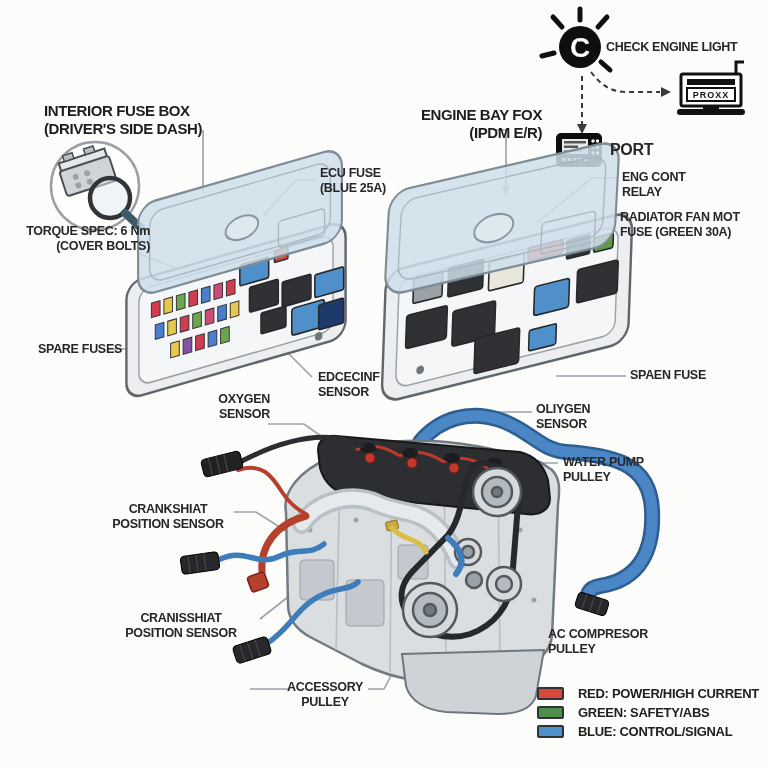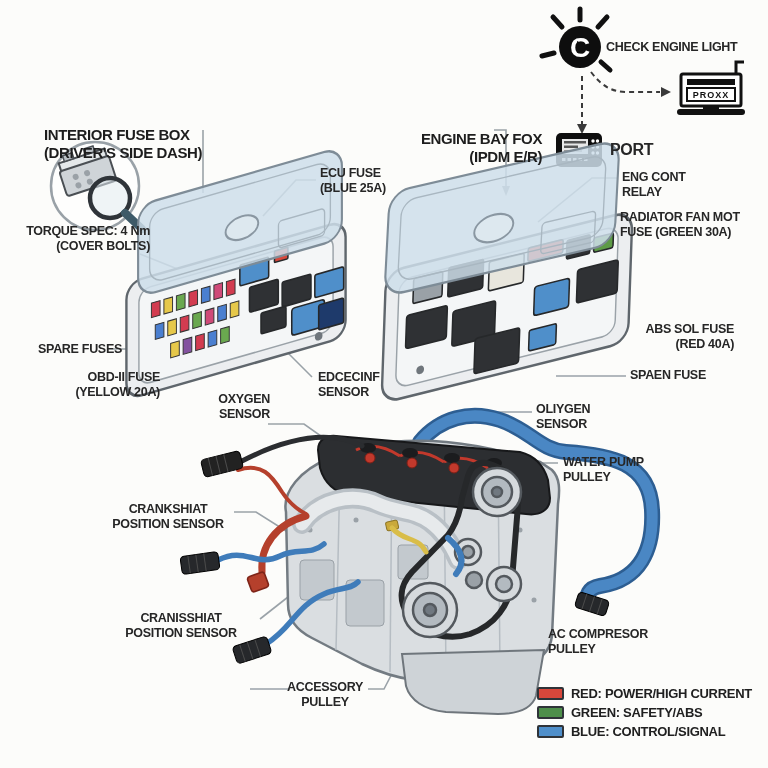--- a/index.html
+++ b/index.html
@@ -1,25 +1,25 @@
 <!DOCTYPE html>
 <html><head>
 <meta charset="utf-8">
 <style>
   html,body{margin:0;padding:0;background:#fff;}
   .stage{position:relative;width:768px;height:768px;background:#fcfcfa;overflow:hidden;
          font-family:"Liberation Sans",sans-serif;}
   .stage svg{position:absolute;left:0;top:0;}
   .lbl{position:absolute;font-weight:700;font-size:12.5px;line-height:1.2;color:#262626;
        letter-spacing:-0.3px;white-space:pre-line;}
-  .ttl{font-size:15px;letter-spacing:-0.4px;color:#1d1d1d;margin-top:24px;}
+  .ttl{font-size:15px;letter-spacing:-0.4px;color:#1d1d1d;}
   .ctr{text-align:right;}
   .rgt{text-align:center;}
   .legend{position:absolute;display:flex;flex-direction:column;gap:4px;}
-  .lrow{display:flex;align-items:center;gap:7px;}
+  .lrow{display:flex;align-items:center;gap:14px;}
   .sw{display:inline-block;width:27px;height:13px;border:2px solid #2f3338;border-radius:2px;box-sizing:border-box;}
   .ltxt{font-weight:700;font-size:13px;color:#202020;letter-spacing:-0.3px;}
 </style>
 </head>
 <body>
 
 <div class="stage">
 
 <svg width="768" height="768" viewBox="0 0 768 768">
 
@@ -304,34 +304,30 @@
 <div class="lbl ttl" style="left:44px;top:102px">INTERIOR FUSE BOX
 (DRIVER'S SIDE DASH)</div>
 <div class="lbl ttl ctr" style="left:392px;top:106px;width:150px">ENGINE BAY FOX
 (IPDM E/R)</div>
 
 <div class="lbl" style="left:606px;top:40px">CHECK ENGINE LIGHT</div>
 <div class="lbl" style="left:610px;top:140px;font-size:16px">PORT</div>
 
 <div class="lbl" style="left:320px;top:166px">ECU FUSE
 (BLUE 25A)</div>
-<div class="lbl ctr" style="left:26px;top:224px;width:124px">TORQUE SPEC: 4 Nm
+<div class="lbl ctr" style="left:26px;top:224px;width:124px">TORQUE SPEC: 6 Nm
 (COVER BOLTS)</div>
 <div class="lbl" style="left:38px;top:342px">SPARE FUSES</div>
-<div class="lbl ctr" style="left:48px;top:370px;width:112px">OBD-II FUSE
-(YELLOW 20A)</div>
 <div class="lbl" style="left:318px;top:370px">EDCECINF
 SENSOR</div>
 
 <div class="lbl" style="left:622px;top:170px">ENG CONT
 RELAY</div>
 <div class="lbl" style="left:620px;top:210px">RADIATOR FAN MOT
 FUSE (GREEN 30A)</div>
-<div class="lbl ctr" style="left:620px;top:322px;width:114px">ABS SOL FUSE
-(RED 40A)</div>
 <div class="lbl" style="left:630px;top:368px">SPAEN FUSE</div>
 
 <div class="lbl ctr" style="left:178px;top:392px;width:92px">OXYGEN
 SENSOR</div>
 <div class="lbl" style="left:536px;top:402px">OLIYGEN
 SENSOR</div>
 <div class="lbl" style="left:563px;top:455px">WATER PUMP
 PULLEY</div>
 <div class="lbl rgt" style="left:106px;top:502px;width:124px">CRANKSHIAT
 POSITION SENSOR</div>

